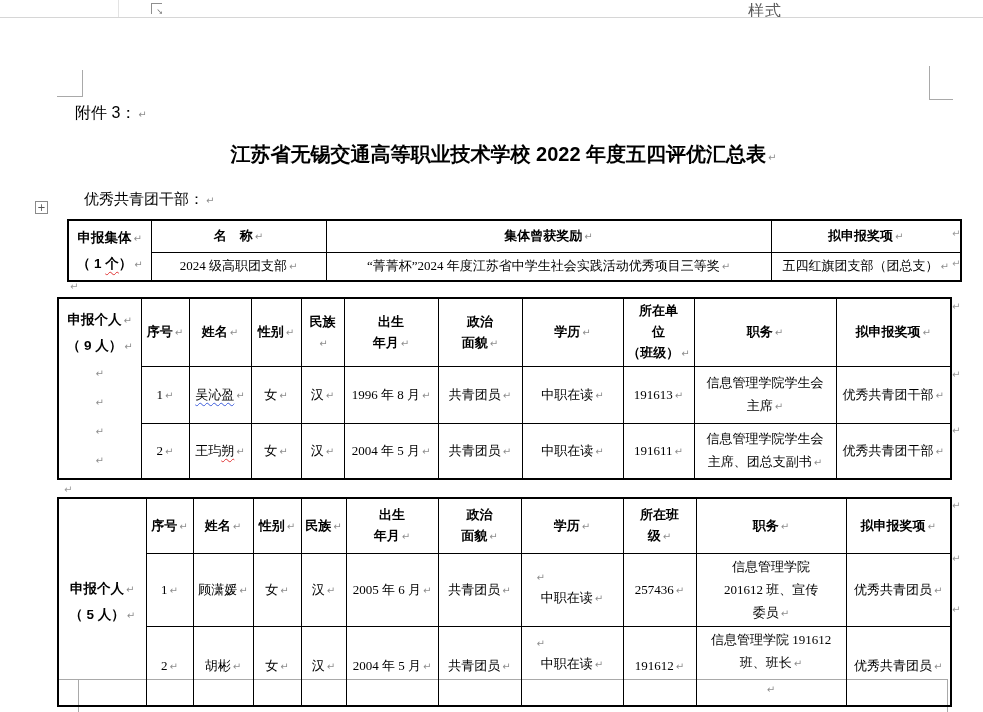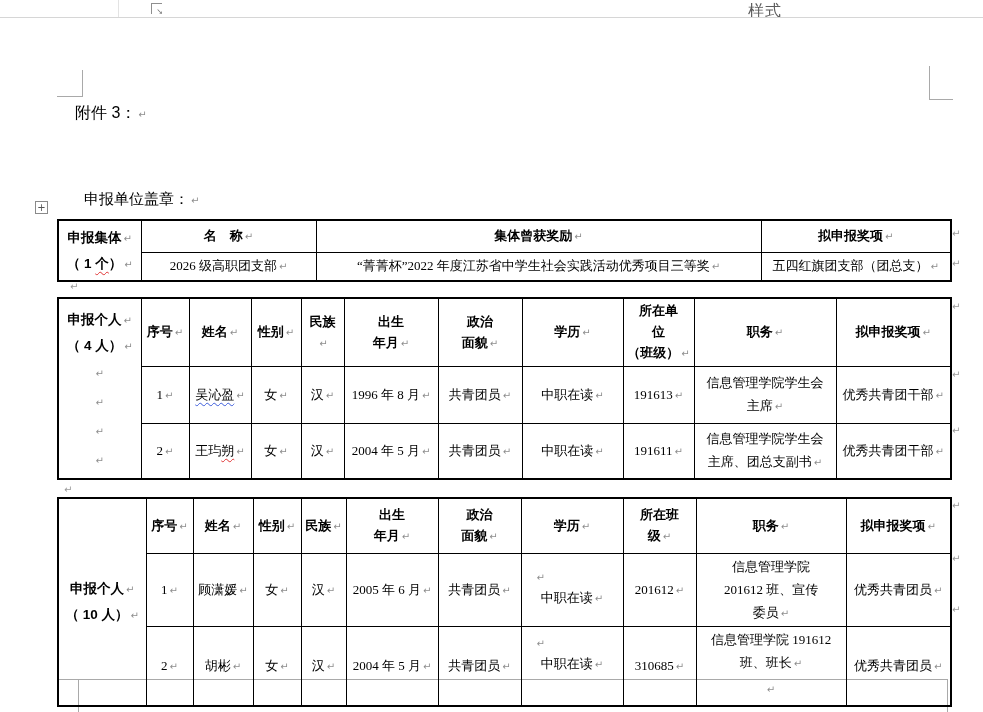--- a/index.html
+++ b/index.html
@@ -70,44 +70,45 @@
 
   <div class="abs mark" style="left:82px; top:70px; width:1px; height:27px;"></div>
   <div class="abs mark" style="left:57px; top:96px; width:26px; height:1px;"></div>
   <div class="abs mark" style="left:929px; top:66px; width:1px; height:34px;"></div>
   <div class="abs mark" style="left:929px; top:99px; width:24px; height:1px;"></div>
   <div class="abs mark" style="left:57px; top:679px; width:891px; height:1px;"></div>
   <div class="abs mark" style="left:78px; top:680px; width:1px; height:32px;"></div>
   <div class="abs mark" style="left:947px; top:680px; width:1px; height:32px;"></div>
 
   <div class="abs attach"><span>附件 3：</span><span class="pilcrow">↵</span></div>
-  <div class="abs seal"><span>申报单位盖章：</span><span class="pilcrow">↵</span></div>
+  <div class="abs doc-title"><span>江苏省无锡交通高等职业技术学校 2022 年度五四评优汇总表</span><span class="pilcrow">↵</span></div>
+  <div class="abs seal"><span>优秀共青团干部：</span><span class="pilcrow">↵</span></div>
 
   <div class="abs handle"><span>+</span></div>
 
-  <table style="left:57px; top:219px; width:893px;">
+  <table style="left:67px; top:219px; width:893px;">
     <colgroup>
         <col style="width:83px">
         <col style="width:175px">
         <col style="width:445px">
         <col style="width:190px">
       </colgroup>
     <tbody>
         <tr style="height:32px">
       <td class="gc" rowspan="2">
         <span class="blkline"><span>申报集体</span><span class="pilcrow">↵</span></span><br>
         <span><span>（ 1 </span><span class="err-red">个</span><span>）</span><span class="pilcrow">↵</span></span>
       </td>
       <td class="hc"><span>名　称</span><span class="pilcrow">↵</span></td>
       <td class="hc"><span>集体曾获奖励</span><span class="pilcrow">↵</span></td>
       <td class="hc"><span>拟申报奖项</span><span class="pilcrow">↵</span></td>
     </tr>
     <tr style="height:29px">
-      <td><span>2026 级高职团支部</span><span class="pilcrow">↵</span></td>
-      <td><span>“菁菁杯”2022 年度江苏省中学生社会实践活动优秀项目三等奖</span><span class="pilcrow">↵</span></td>
+      <td><span>2024 级高职团支部</span><span class="pilcrow">↵</span></td>
+      <td><span>“菁菁杯”2024 年度江苏省中学生社会实践活动优秀项目三等奖</span><span class="pilcrow">↵</span></td>
       <td><span>五四红旗团支部（团总支）</span><span class="pilcrow">↵</span></td>
     </tr>
   </tbody>
     </table>
 
   <table style="left:57px; top:297px; width:893px;">
     <colgroup>
         <col style="width:83px">
         <col style="width:48px">
         <col style="width:62px">
@@ -117,21 +118,21 @@
         <col style="width:84px">
         <col style="width:101px">
         <col style="width:71px">
         <col style="width:142px">
         <col style="width:115px">
       </colgroup>
     <tbody>
         <tr style="height:68px">
       <td class="gc gc-top" rowspan="3">
         <span><span>申报个人</span><span class="pilcrow">↵</span></span><br>
-        <span><span>（ 4 人）</span><span class="pilcrow">↵</span></span>
+        <span><span>（ 9 人）</span><span class="pilcrow">↵</span></span>
         <span class="pilcrow blk">↵</span>
         <span class="pilcrow blk">↵</span>
         <span class="pilcrow blk">↵</span>
         <span class="pilcrow blk">↵</span>
       </td>
       <td class="hc"><span class="ml">序号</span><span class="pilcrow">↵</span></td>
       <td class="hc"><span class="ml">姓名</span><span class="pilcrow">↵</span></td>
       <td class="hc"><span class="ml">性别</span><span class="pilcrow">↵</span></td>
       <td class="hc"><span class="ml">民族</span><span class="pilcrow">↵</span></td>
       <td class="hc"><span class="ml">出生
@@ -183,21 +184,21 @@
         <col style="width:83px">
         <col style="width:102px">
         <col style="width:73px">
         <col style="width:150px">
         <col style="width:105px">
       </colgroup>
     <tbody>
         <tr style="height:55px">
       <td class="gc" rowspan="3">
         <span><span>申报个人</span><span class="pilcrow">↵</span></span><br>
-        <span><span>（ 10 人）</span><span class="pilcrow">↵</span></span>
+        <span><span>（ 5 人）</span><span class="pilcrow">↵</span></span>
       </td>
       <td class="hc"><span class="ml">序号</span><span class="pilcrow">↵</span></td>
       <td class="hc"><span class="ml">姓名</span><span class="pilcrow">↵</span></td>
       <td class="hc"><span class="ml">性别</span><span class="pilcrow">↵</span></td>
       <td class="hc"><span class="ml">民族</span><span class="pilcrow">↵</span></td>
       <td class="hc"><span class="ml">出生
 年月</span><span class="pilcrow">↵</span></td>
       <td class="hc"><span class="ml">政治
 面貌</span><span class="pilcrow">↵</span></td>
       <td class="hc"><span class="ml">学历</span><span class="pilcrow">↵</span></td>
@@ -207,33 +208,33 @@
       <td class="hc"><span class="ml">拟申报奖项</span><span class="pilcrow">↵</span></td>
     </tr>
     <tr style="height:45px">
       <td><span>1</span><span class="pilcrow">↵</span></td>
       <td><span>顾潇媛</span><span class="pilcrow">↵</span></td>
       <td><span>女</span><span class="pilcrow">↵</span></td>
       <td><span>汉</span><span class="pilcrow">↵</span></td>
       <td><span>2005 年 6 月</span><span class="pilcrow">↵</span></td>
       <td><span>共青团员</span><span class="pilcrow">↵</span></td>
       <td><span class="pilcrow edu-pe">↵</span><span>中职在读</span><span class="pilcrow">↵</span></td>
-      <td><span>201612</span><span class="pilcrow">↵</span></td>
+      <td><span>257436</span><span class="pilcrow">↵</span></td>
       <td style="padding:1px 24px;text-align:center;"><span>信息管理学院 201612 班、宣传委员</span><span class="pilcrow">↵</span></td>
       <td><span>优秀共青团员</span><span class="pilcrow">↵</span></td>
     </tr>
     <tr style="height:80px">
       <td><span>2</span><span class="pilcrow">↵</span></td>
       <td><span>胡彬</span><span class="pilcrow">↵</span></td>
       <td><span>女</span><span class="pilcrow">↵</span></td>
       <td><span>汉</span><span class="pilcrow">↵</span></td>
       <td><span>2004 年 5 月</span><span class="pilcrow">↵</span></td>
       <td><span>共青团员</span><span class="pilcrow">↵</span></td>
       <td style="vertical-align:top; padding-top:8px;"><span class="pilcrow edu-pe">↵</span><span><span>中职在读</span><span class="pilcrow">↵</span></span></td>
-      <td><span>310685</span><span class="pilcrow">↵</span></td>
+      <td><span>191612</span><span class="pilcrow">↵</span></td>
       <td style="padding:1px 8px;margin-top:44px;"><span><span>信息管理学院 191612 班、班长</span><span class="pilcrow">↵</span></span><span class="pilcrow blk">↵</span></td>
       <td><span>优秀共青团员</span><span class="pilcrow">↵</span></td>
     </tr>
   </tbody>
     </table>
 
   <span class="rowend" style="left:70px; top:281px;">↵</span>
   <span class="rowend" style="left:64px; top:484px;">↵</span>
 
   <span class="rowend" style="left:952px; top:228px;">↵</span>

